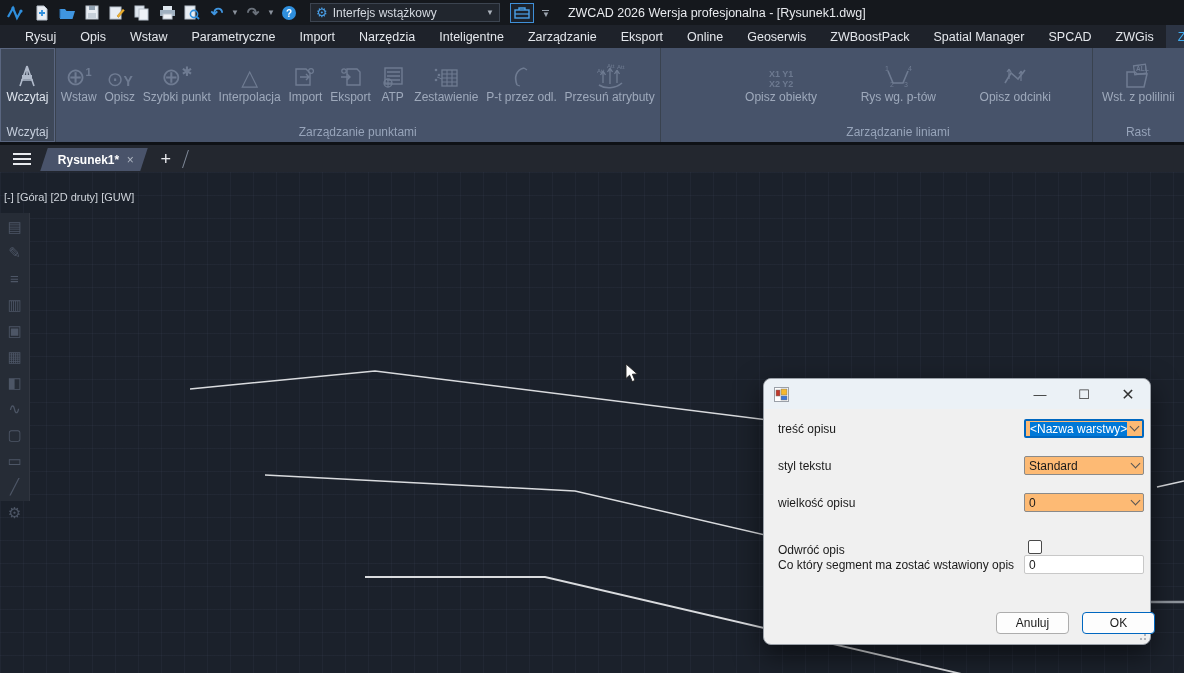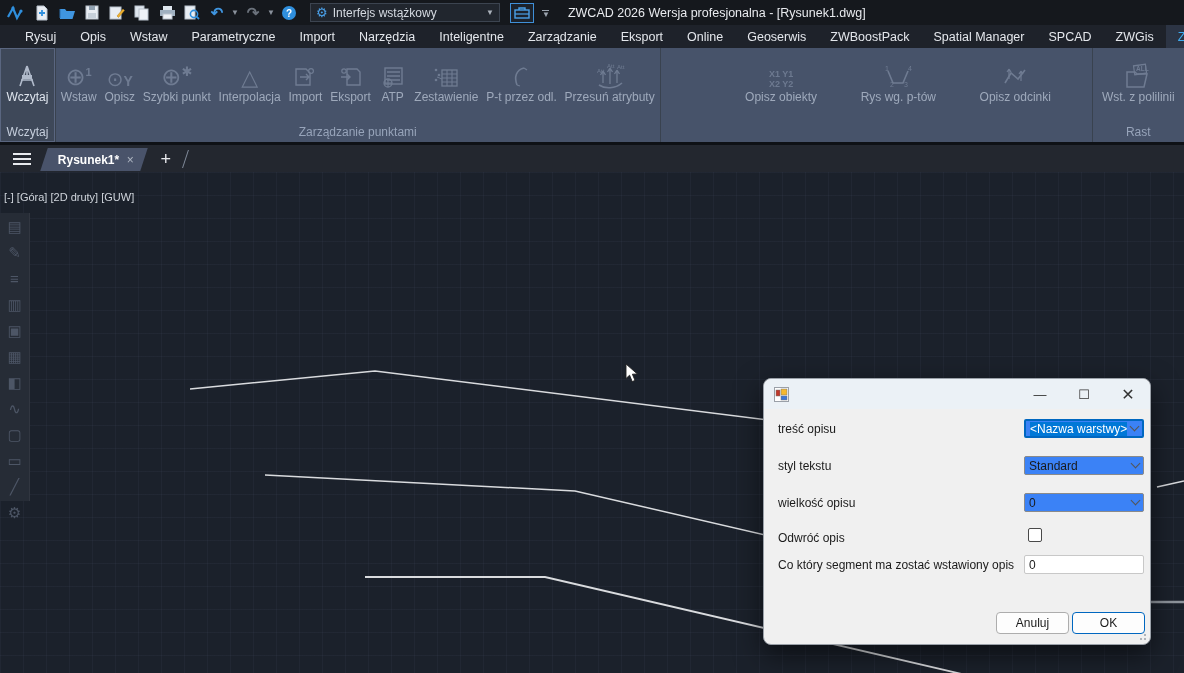--- a/index.html
+++ b/index.html
@@ -83,21 +83,21 @@
     box-shadow:0 10px 28px rgba(0,0,0,.55); font-size:12px; color:#1a1a1a; }
   #dlg-titlebar { position:absolute; left:0; top:0; width:100%; height:30px; background:#ebf1f6;
     border-radius:8px 8px 0 0; display:flex; align-items:center; }
   #dlg-icon { margin-left:10px; }
   #dlg-winbtns { margin-left:auto; display:flex; }
   .winbtn { width:44px; height:30px; display:flex; align-items:center; justify-content:center;
     color:#333; font-size:13px; }
   .winbtn.close { font-size:16px; }
   .dlg-row { position:absolute; left:0; width:100%; }
   .dlg-label { position:absolute; left:14px; color:#1a1a1a; white-space:nowrap; }
-  .dlg-combo { position:absolute; left:260px; width:120px; height:19px; background:#3b82f6;
+  .dlg-combo { position:absolute; left:260px; width:120px; height:19px; background:#fdba74;
     border:1px solid #8a8a8a; border-radius:2px; display:flex; align-items:center; padding:0 4px; }
   .dlg-combo .cval { flex:1; white-space:nowrap; overflow:hidden; font-size:12px; }
   .dlg-combo.focused { border:2px solid #0067c0; }
   .dlg-combo.focused .cval { background:#0078d7; color:#fff; }
   .chev { width:7px; height:7px; border-right:1.5px solid #555; border-bottom:1.5px solid #555;
     transform:rotate(45deg); margin-left:4px; margin-top:-4px; flex:0 0 auto; }
   .dlg-check { position:absolute; left:264px; width:14px; height:14px; background:#fff; border:1px solid #4a4a4a; border-radius:2px; }
   .dlg-input { position:absolute; left:260px; width:120px; height:19px; background:#fff;
     border:1px solid #c8c8c8; border-radius:2px; font-size:12px; padding:0 4px;
     font-family:"Liberation Sans", sans-serif; color:#1a1a1a; }
@@ -354,20 +354,21 @@
         <div class="rbtn">
           <span class="ricon">
             <svg width="26" height="24" viewBox="0 0 26 24">
               <path d="M3 18 L9 8 L16 14 L23 5" fill="none" stroke="currentColor" stroke-width="1.6"></path>
               <path d="M7 14 V4 m0 0 l-2 3 m2 -3 l2 3" fill="none" stroke="currentColor" stroke-width="1.2"></path>
               <path d="M19 16 V6 m0 0 l-2 3 m2 -3 l2 3" fill="none" stroke="currentColor" stroke-width="1.2"></path>
             </svg>
           </span>
           <span class="rbl">Opisz odcinki</span>
         </div>
+        <div class="rglabel">Zarządzanie liniami</div>
       </div>
       <div class="rgroup" style="width: 95px;">
         <div class="rbtn">
           <span class="ricon">
             <svg width="28" height="26" viewBox="0 0 28 26">
               <path d="M3 9 h8 l2 2 h10 l-3 13 H3 z" fill="none" stroke="currentColor" stroke-width="1.5"></path>
               <rect x="10" y="2" width="12" height="9" fill="none" stroke="currentColor" stroke-width="1.2" transform="rotate(-8 16 6)"></rect>
               <text x="12" y="8" font-size="6.5" font-weight="bold" fill="currentColor" font-family="Liberation Sans,sans-serif">ALL</text>
             </svg>
           </span>
@@ -449,34 +450,34 @@
             <span class="chev"></span>
           </span>
         </div>
         <div class="dlg-row" style="top: 114px; height: 20px;">
           <span class="dlg-label" style="top: 3px;">wielkość opisu</span>
           <span class="dlg-combo">
             <span class="cval">0</span>
             <span class="chev"></span>
           </span>
         </div>
-        <div class="dlg-row" style="top: 149px; height: 20px; padding-left: 40px;">
+        <div class="dlg-row" style="top: 161px; height: 20px; padding-left: 40px;">
           <span class="dlg-label" style="top: 3px;">Odwróć opis</span>
           <span class="dlg-check"></span>
         </div>
         <div class="dlg-row" style="top: 176px; height: 20px;">
           <span class="dlg-label" style="top: 3px;">Co który segment ma zostać wstawiony opis</span>
           <input class="dlg-input" type="text" value="0" style="">
         </div>
       </div>
     <span id="dlg-grip">
       <i style="right:0;bottom:0;position:absolute"></i>
       <i style="right:4px;bottom:0;position:absolute"></i>
       <i style="right:0;bottom:4px;position:absolute"></i>
     </span>
   <div class="dlg-btn" style="left: 232px; top: 233px;">Anuluj</div>
-      <div class="dlg-btn default" style="left: 308px; top: 233px;">OK</div>
+      <div class="dlg-btn default" style="left: 318px; top: 233px;">OK</div>
     </div>
 
   <svg id="cursor" width="14" height="20" viewBox="0 0 14 20">
     <path d="M1 1 L1 15.5 L4.6 12.2 L7.2 18.6 L10 17.4 L7.4 11.2 L12.4 11 Z" fill="#fff" stroke="#222" stroke-width="0.9"></path>
   </svg>
 </div>
 
 </body></html>

